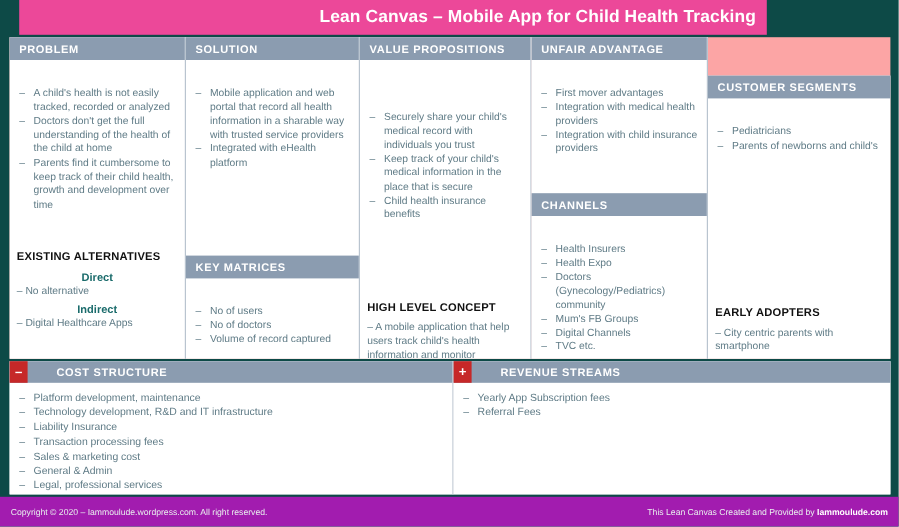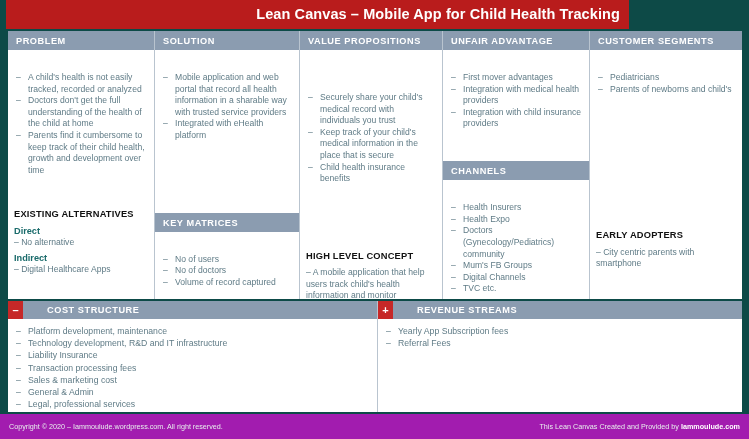--- a/index.html
+++ b/index.html
@@ -17,24 +17,24 @@
     width: 749px;
     height: 439px;
     background: #0d4a47;
     overflow: hidden;
     box-sizing: border-box;
   }
 
   
   .titlebar {
     position: absolute;
-    left: 6px; top: 0;
+    left: 16px; top: 0;
     width: 623px;
     height: 29px;
-    background: #b91c1c;
+    background: #ec4899;
   }
   .title-text {
     position: absolute;
     right: 9px;
     top: 6px;
     color: #ffffff;
     font-size: 14.5px;
     font-weight: bold;
     letter-spacing: 0.1px;
     white-space: nowrap;
@@ -52,21 +52,21 @@
   }
 
   .col {
     position: relative;
     background: #ffffff;
     border-right: 1px solid #b9c4cf;
     display: flex;
     flex-direction: column;
     box-sizing: border-box;
   }
-  .col:last-child { border-right: none; }
+  .col:last-child { border-right: none; margin-top: 32px; }
 
   .col-problem   { width: 147px; }
   .col-solution  { width: 145px; }
   .col-value     { width: 143px; gap: 20px; }
   .col-unfair    { width: 147px; }
   .col-customer  { width: 152px; }
 
   
   .sec-head {
     background: #8b9cb0;
@@ -116,20 +116,21 @@
     line-height: 11.4px;
     letter-spacing: 0.2px;
     margin: 0 0 5px 0;
   }
   .sub-head-teal {
     color: #1a6b6b;
     font-size: 9.2px;
     font-weight: bold;
     line-height: 11.6px;
     margin: 0;
+    text-align: center;
   }
   .plain-line {
     color: #5f7b86;
     font-size: 8.6px;
     line-height: 11.4px;
     margin: 0 0 0 0;
   }
   .plain-block {
     color: #5f7b86;
     font-size: 8.6px;

